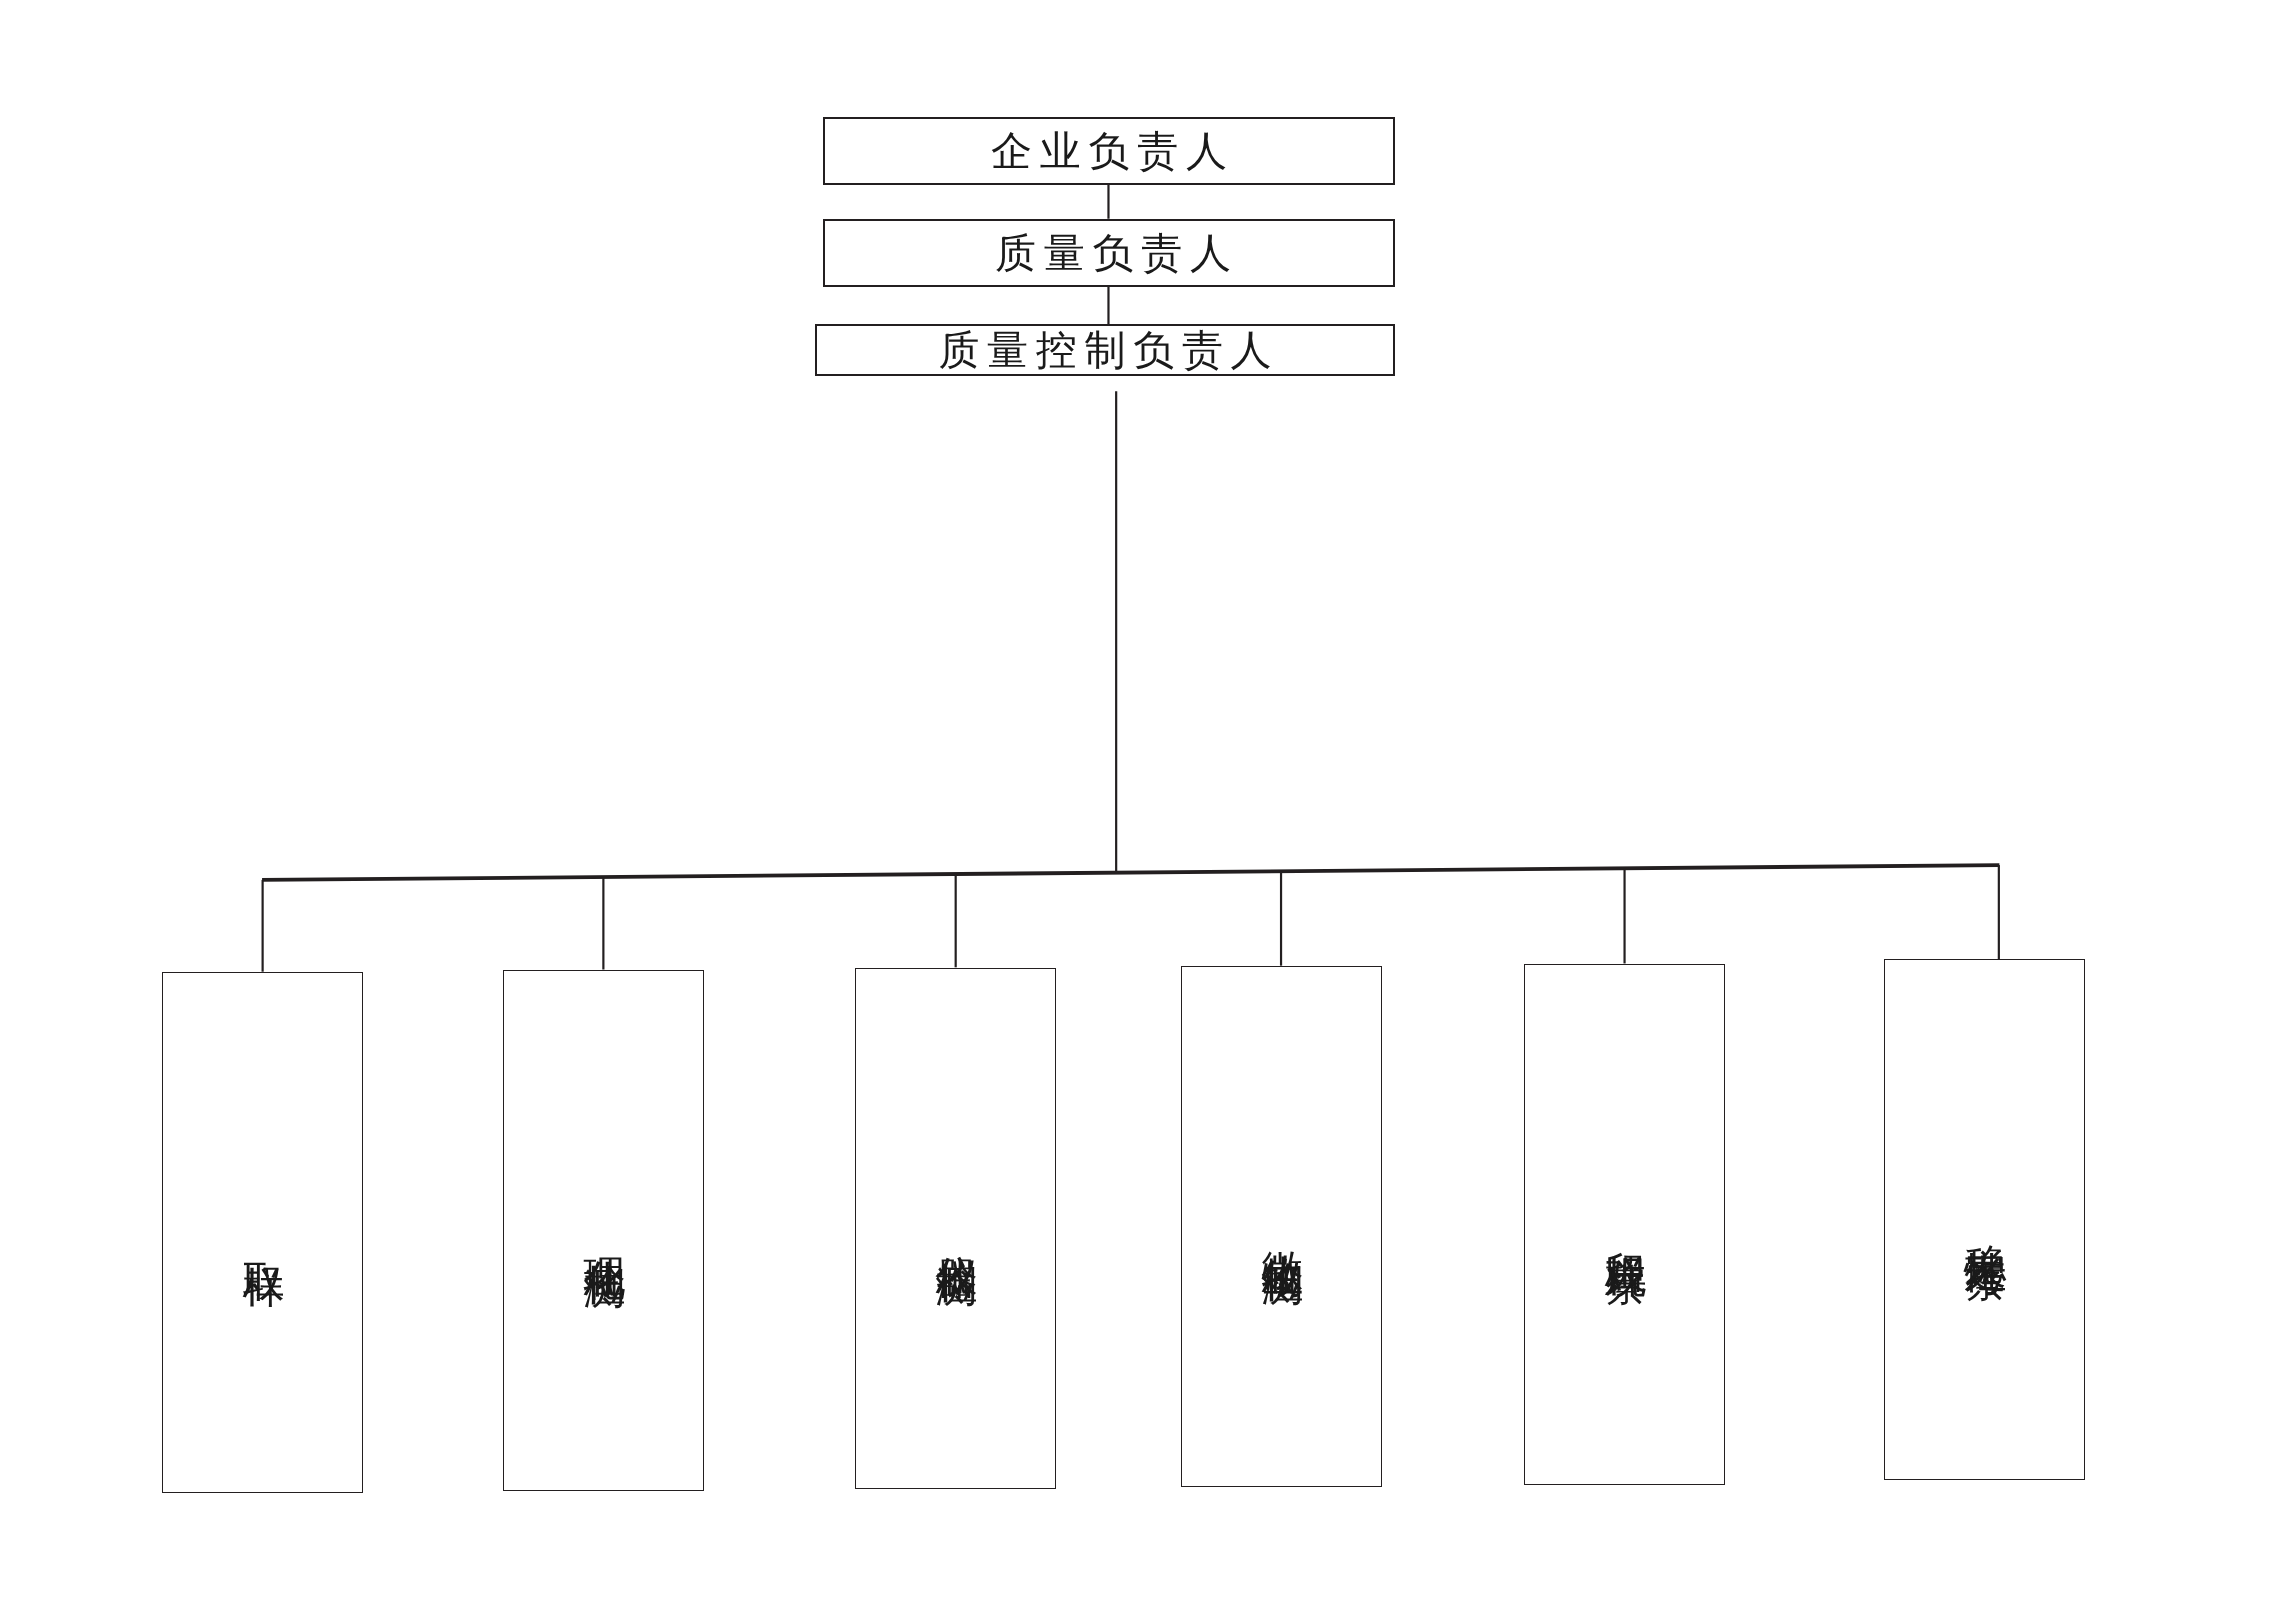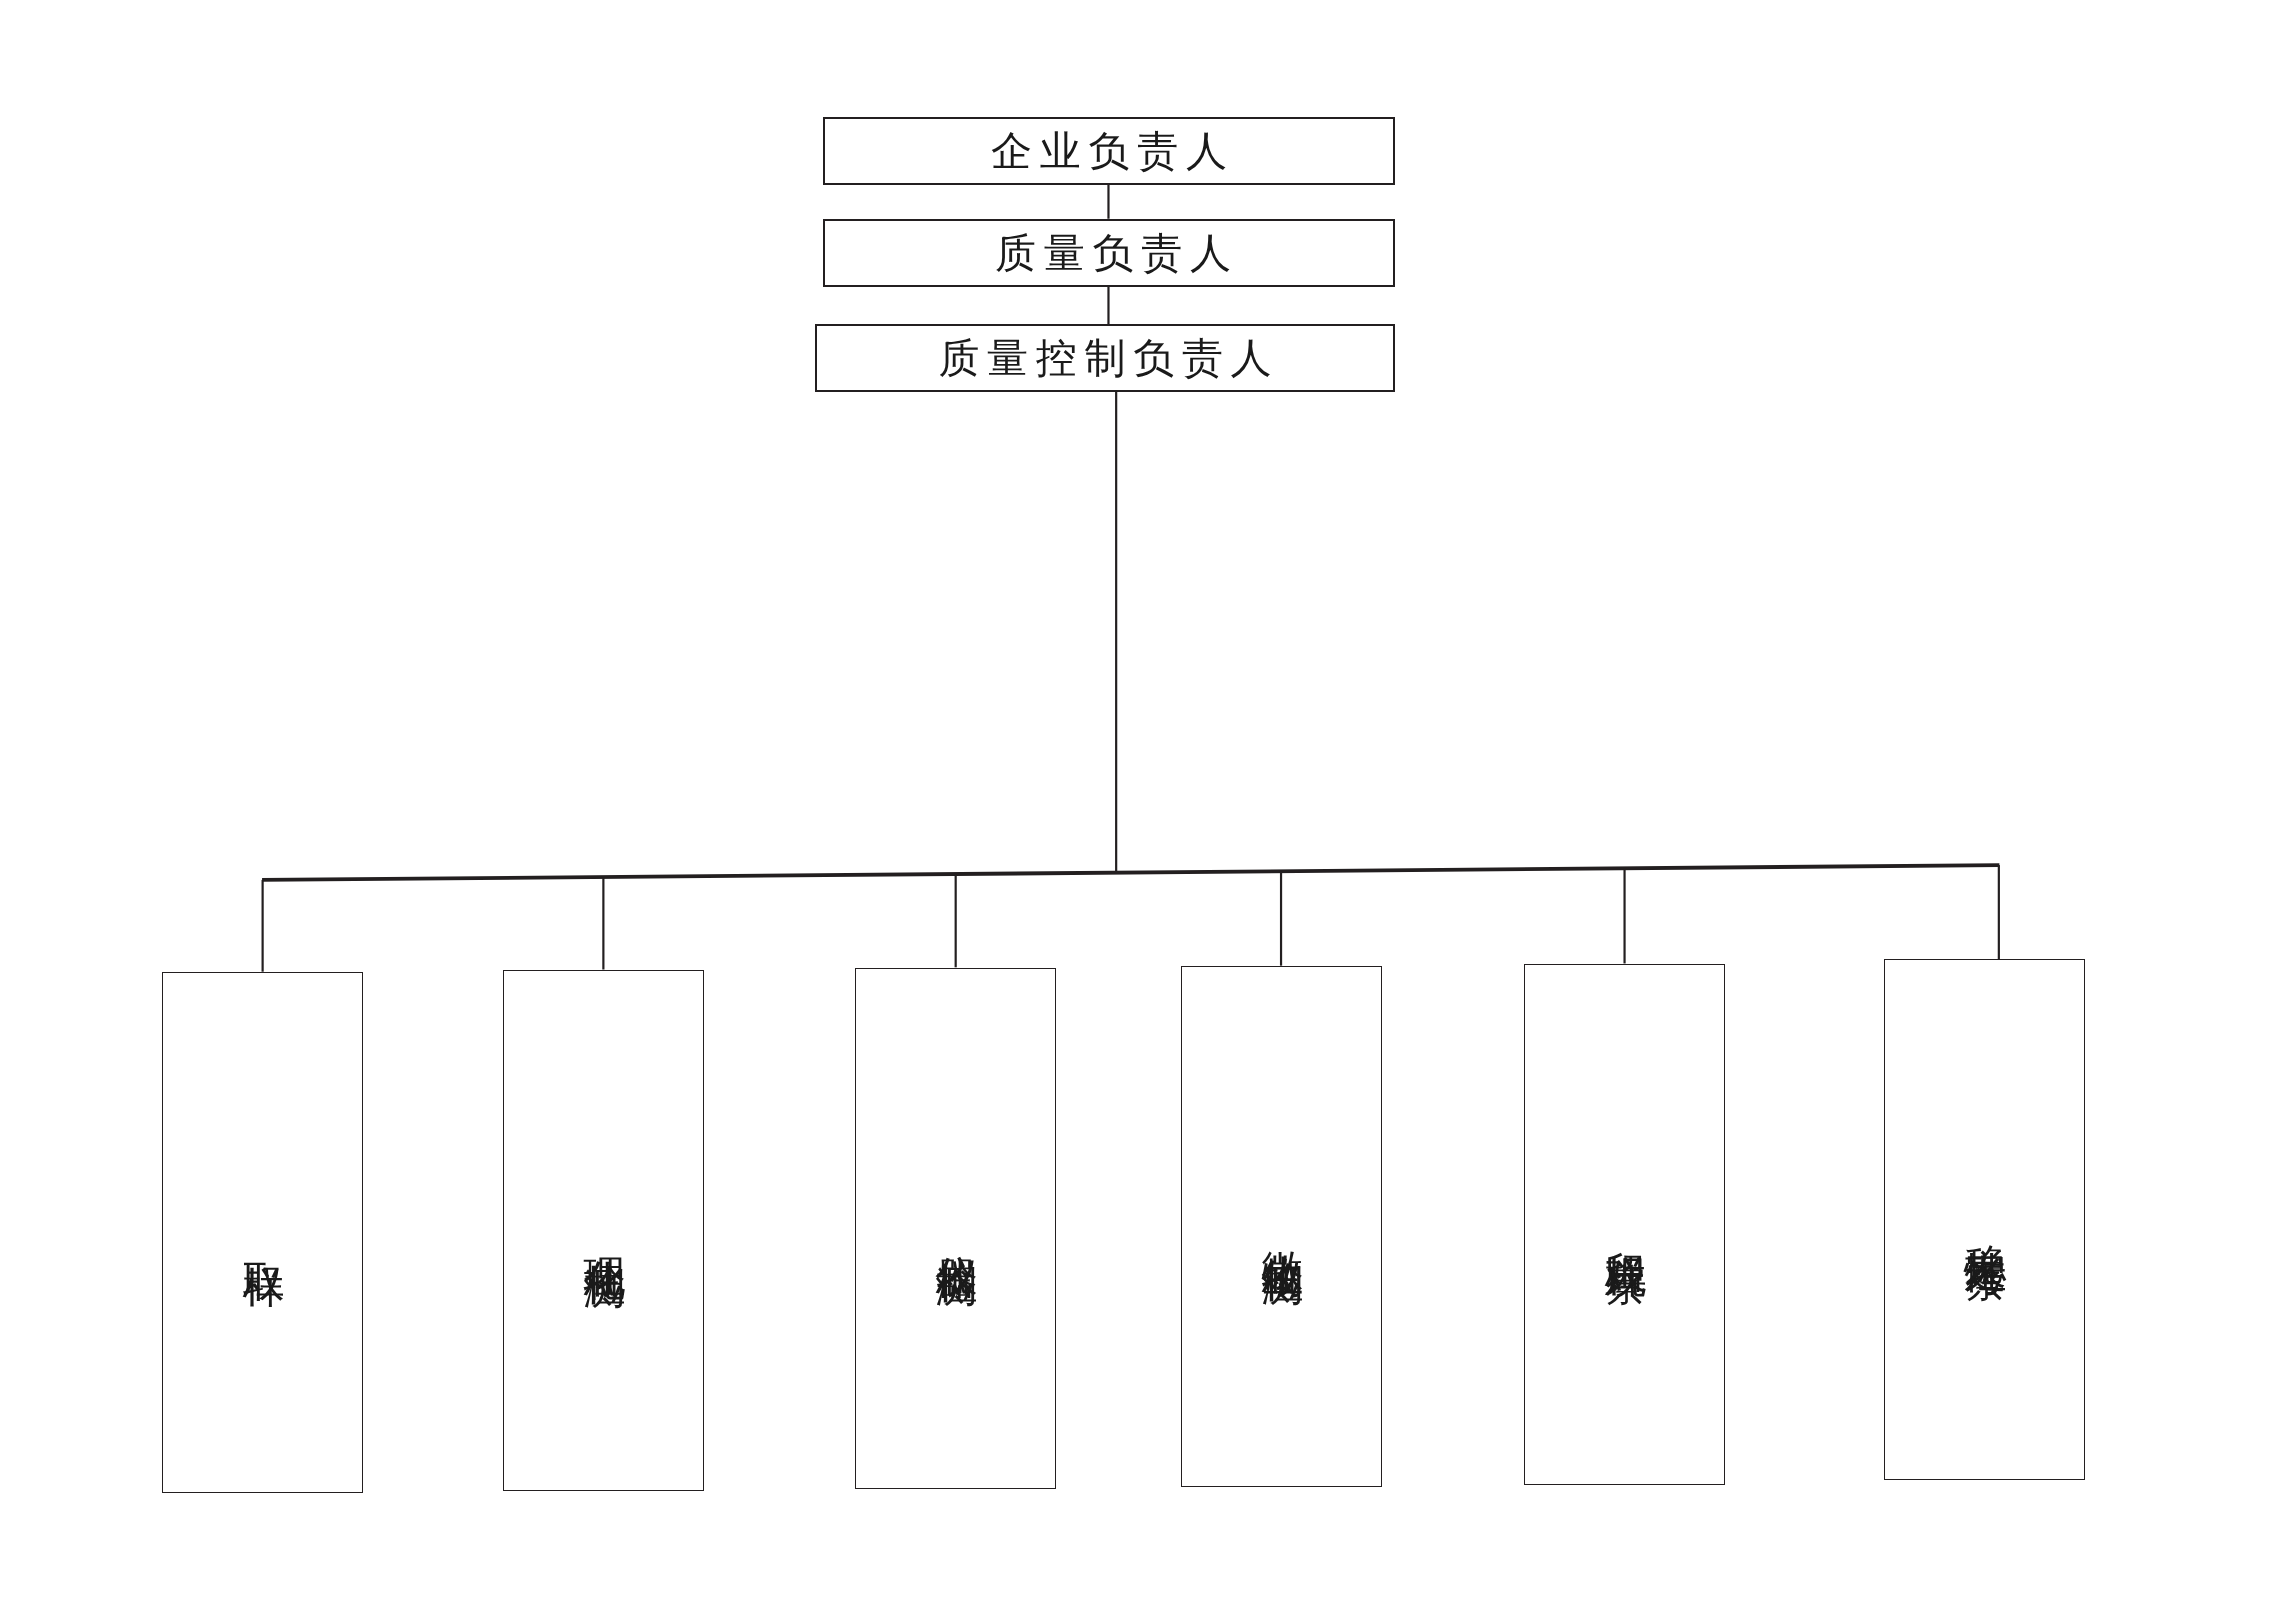--- a/index.html
+++ b/index.html
@@ -99,21 +99,21 @@
   </svg>
 
   <div class="node node-top" style="left:823px; top:117px; width:572px; height:68px;">
     <span class="label">企业负责人</span>
   </div>
 
   <div class="node node-top" style="left:823px; top:219px; width:572px; height:68px;padding-left:8px;">
     <span class="label">质量负责人</span>
   </div>
 
-  <div class="node node-top" style="left:815px; top:324px; width:580px; height:68px;">
+  <div class="node node-top" style="left:815px; top:324px; width:580px; height:52px;">
     <span class="label">质量控制负责人</span>
   </div>
 
   <div class="node node-leaf" style="left:162px; top:972px; width:201px; height:521px;">
     <span class="label-v">取样</span>
   </div>
 
   <div class="node node-leaf" style="left:503px; top:970px; width:201px; height:521px;">
     <span class="label-v">理化检测</span>
   </div>

